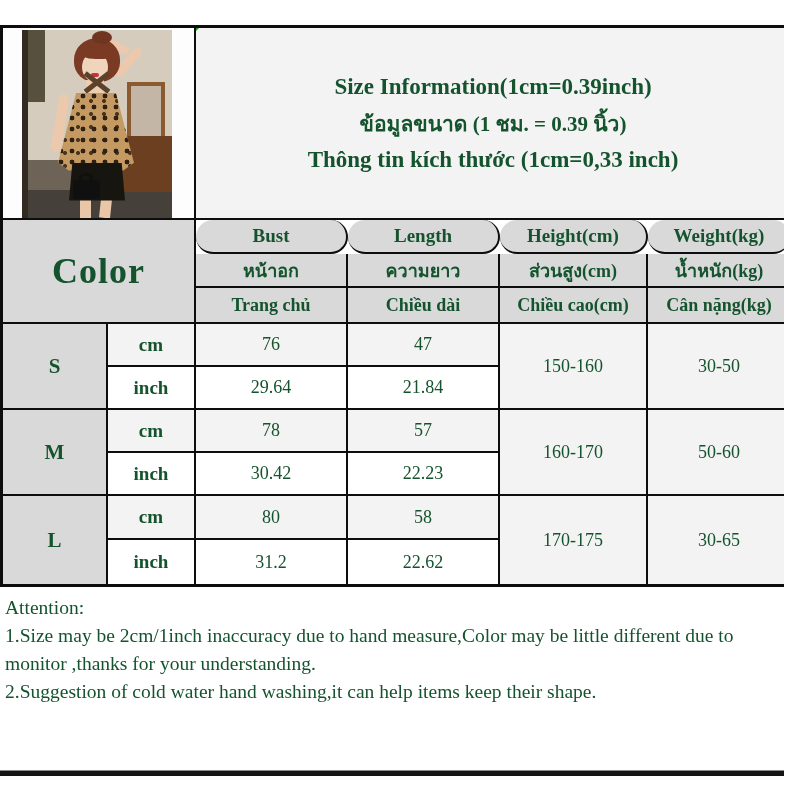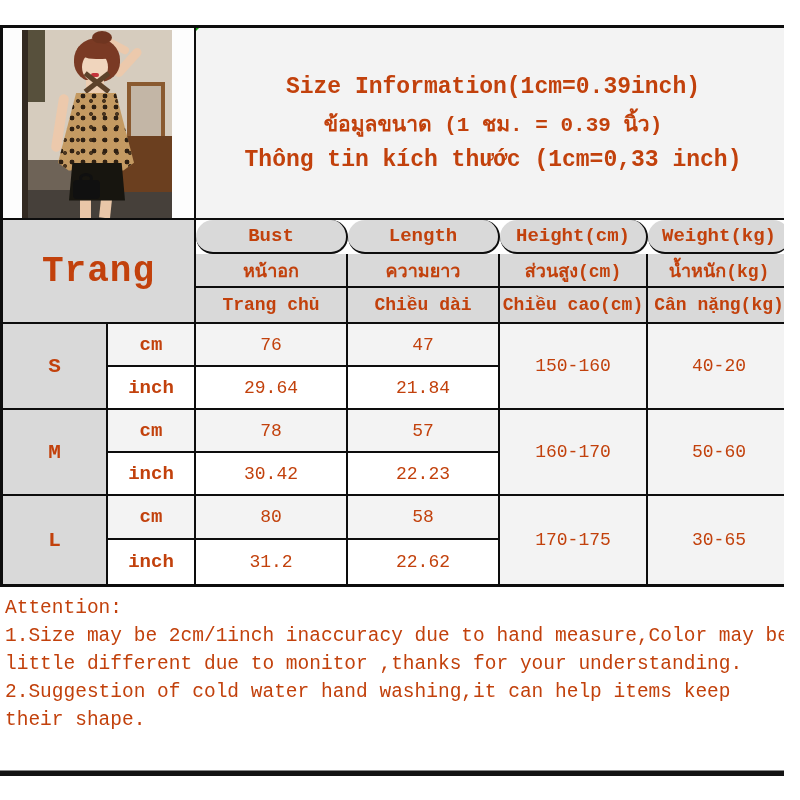--- a/index.html
+++ b/index.html
@@ -1,18 +1,18 @@
 <!DOCTYPE html>
 <html><head>
 <meta charset="utf-8">
 <style>
   html,body{margin:0;padding:0;background:#fff;}
   .sheet{
     position:relative;width:784px;height:800px;background:#ffffff;
-    font-family:Liberation Mono, monospace;color:#c2410c;overflow:hidden;
+    font-family:Liberation Serif, serif;color:#14532d;overflow:hidden;
   }
   
   .size-table{
     position:absolute;top:25px;left:0;width:793px;box-sizing:border-box;
     border:3px solid #0d0d0d;background:#fff;
     display:grid;
     grid-template-columns:105px 88px 152px 152px 148px 142px;
     grid-template-rows:192px 34px 34px 36px 43px 43px 43px 43px 44px 44px;
   }
   .cell{
@@ -122,21 +122,21 @@
         <div class="m-bag"></div>
       </div>
     </div>
     <div class="cell title-cell lastcol" style="grid-column:3/7;grid-row:1;">
       <div class="green-flag"></div>
       <div class="title-en">Size Information(1cm=0.39inch)</div>
       <div class="title-th">ข้อมูลขนาด (1 ชม. = 0.39 นิ้ว)</div>
       <div class="title-vi">Thông tin kích thước (1cm=0,33 inch)</div>
     </div>
 
-    <div class="cell hdr corner-size" style="grid-column:1/3;grid-row:2/5;">Trang</div>
+    <div class="cell hdr corner-size" style="grid-column:1/3;grid-row:2/5;">Color</div>
 
     <div class="cell hdr hdr-en" style="grid-column:3;grid-row:2;">Bust</div>
     <div class="cell hdr hdr-en" style="grid-column:4;grid-row:2;">Length</div>
     <div class="cell hdr hdr-en" style="grid-column:5;grid-row:2;">Height(cm)</div>
     <div class="cell hdr hdr-en lastcol" style="grid-column:6;grid-row:2;">Weight(kg)</div>
 
     <div class="cell hdr hdr-th" style="grid-column:3;grid-row:3;">หน้าอก</div>
     <div class="cell hdr hdr-th" style="grid-column:4;grid-row:3;">ความยาว</div>
     <div class="cell hdr hdr-th" style="grid-column:5;grid-row:3;">ส่วนสูง(cm)</div>
     <div class="cell hdr hdr-th lastcol" style="grid-column:6;grid-row:3;">น้ำหนัก(kg)</div>
@@ -144,21 +144,21 @@
     <div class="cell hdr hdr-vi" style="grid-column:3;grid-row:4;">Trang chủ</div>
     <div class="cell hdr hdr-vi" style="grid-column:4;grid-row:4;">Chiều dài</div>
     <div class="cell hdr hdr-vi" style="grid-column:5;grid-row:4;">Chiều cao(cm)</div>
     <div class="cell hdr hdr-vi lastcol" style="grid-column:6;grid-row:4;">Cân nặng(kg)</div>
 
     <div class="cell hdr sz-letter" style="grid-column:1;grid-row:5/7;">S</div>
     <div class="cell lt unit" style="grid-column:2;grid-row:5;">cm</div>
     <div class="cell lt val" style="grid-column:3;grid-row:5;">76</div>
     <div class="cell lt val" style="grid-column:4;grid-row:5;">47</div>
     <div class="cell lt val" style="grid-column:5;grid-row:5/7;">150-160</div>
-    <div class="cell lt val lastcol" style="grid-column:6;grid-row:5/7;">40-20</div>
+    <div class="cell lt val lastcol" style="grid-column:6;grid-row:5/7;">30-50</div>
     <div class="cell wt unit" style="grid-column:2;grid-row:6;">inch</div>
     <div class="cell wt val" style="grid-column:3;grid-row:6;">29.64</div>
     <div class="cell wt val" style="grid-column:4;grid-row:6;">21.84</div>
 
     <div class="cell hdr sz-letter" style="grid-column:1;grid-row:7/9;">M</div>
     <div class="cell lt unit" style="grid-column:2;grid-row:7;">cm</div>
     <div class="cell lt val" style="grid-column:3;grid-row:7;">78</div>
     <div class="cell lt val" style="grid-column:4;grid-row:7;">57</div>
     <div class="cell lt val" style="grid-column:5;grid-row:7/9;">160-170</div>
     <div class="cell lt val lastcol" style="grid-column:6;grid-row:7/9;">50-60</div>

